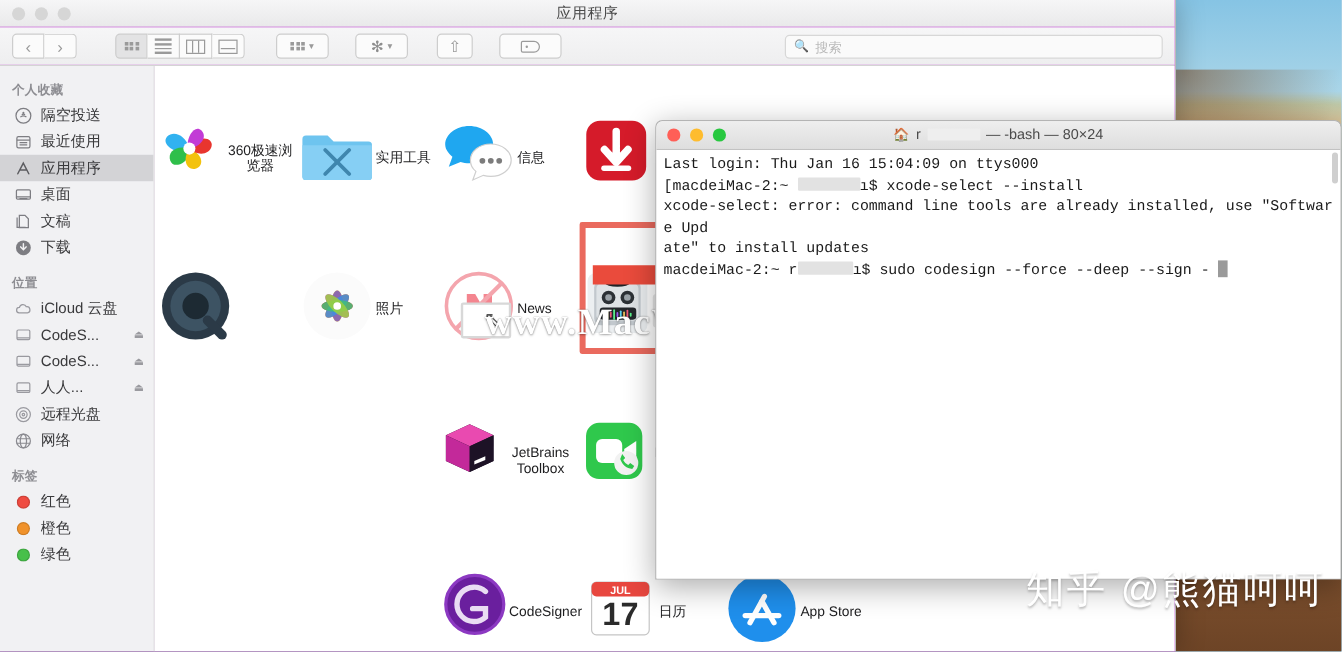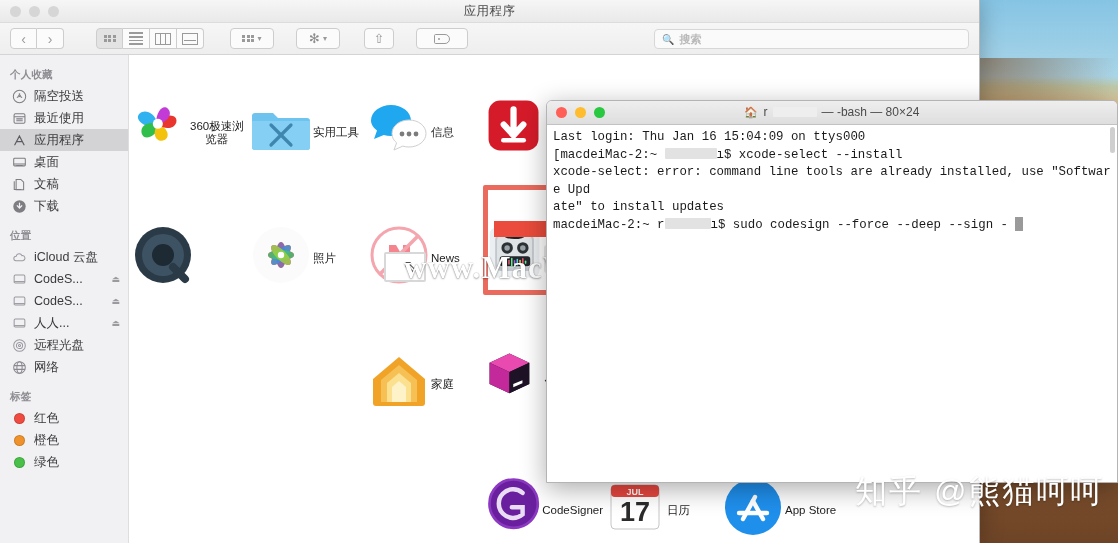--- a/index.html
+++ b/index.html
@@ -84,21 +84,21 @@
         position:relative; }
   .tag::after{ content:""; position:absolute; left:2.5px; top:3.3px; width:2.6px;height:2.6px;
         border-radius:50%; background:#9a9a9a; }
 
   #search-field{
     position:absolute; right:10px; top:6px; width:315px; height:20px;
     background:#fafafa; border:1px solid #d7d7d7; border-radius:4px;
     display:flex; align-items:center; padding:0 7px; gap:5px;
   }
   #search-field .mag{ font-size:10px; color:#b1b1b1; }
-  #search-field .ph{ font-size:11px; color:#b9b9b9;font-weight:bold; }
+  #search-field .ph{ font-size:11px; color:#b9b9b9; }
 
   #finder-body{ display:flex; height:488px; }
 
   
   #sidebar{
     width:129px; flex:0 0 129px; height:100%;
     background:#f1f1f3; border-right:1px solid #dededf;
     padding-top:7px; overflow:hidden;
   }
   .sb-header{
@@ -631,31 +631,20 @@
                 </g>
             </svg>
           </div>
           <div class="app-label">Pages</div>
         </div>
 
         <div class="app-cell"></div>
         <div class="app-cell"></div>
         <div class="app-cell"></div>
 
-        <div class="app-cell">
-          <div class="app-icon">
-            <svg viewBox="0 0 64 64">
-              <path d="M32 8 58 30v24a3 3 0 0 1-3 3H9a3 3 0 0 1-3-3V30z" fill="#f0a326"></path>
-              <path d="M32 16 50 31v22H14V31z" fill="#f6c055"></path>
-              <path d="M32 24 44 34v19H20V34z" fill="#fbe08f"></path>
-              <path d="M32 32 39 38v15H25V38z" fill="#fdf2c8"></path>
-            </svg>
-          </div>
-          <div class="app-label">家庭</div>
-        </div>
 
         <div class="app-cell">
           <div class="app-icon">
             <svg viewBox="0 0 64 64">
               <path d="M32 6 58 18v28L32 58 6 46V18z" fill="#20142a"></path>
               <path d="M32 6 58 18 32 30 6 18z" fill="#e94ab0"></path>
               <path d="M6 18 32 30v28L6 46z" fill="#c3299a"></path>
               <path d="M58 18 32 30v28l26-12z" fill="#1d1226"></path>
               <path d="M37 46l12-5v4l-12 5z" fill="#fff"></path>
             </svg>

